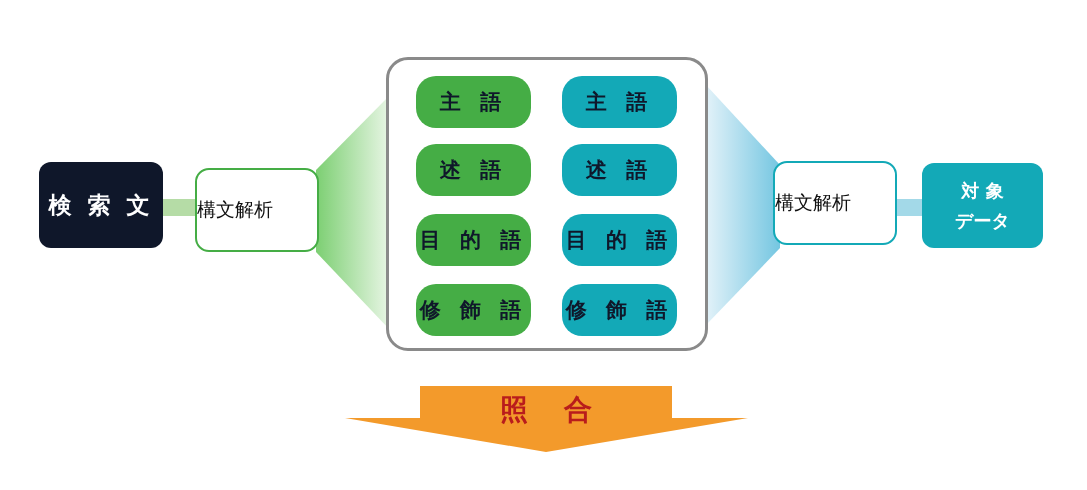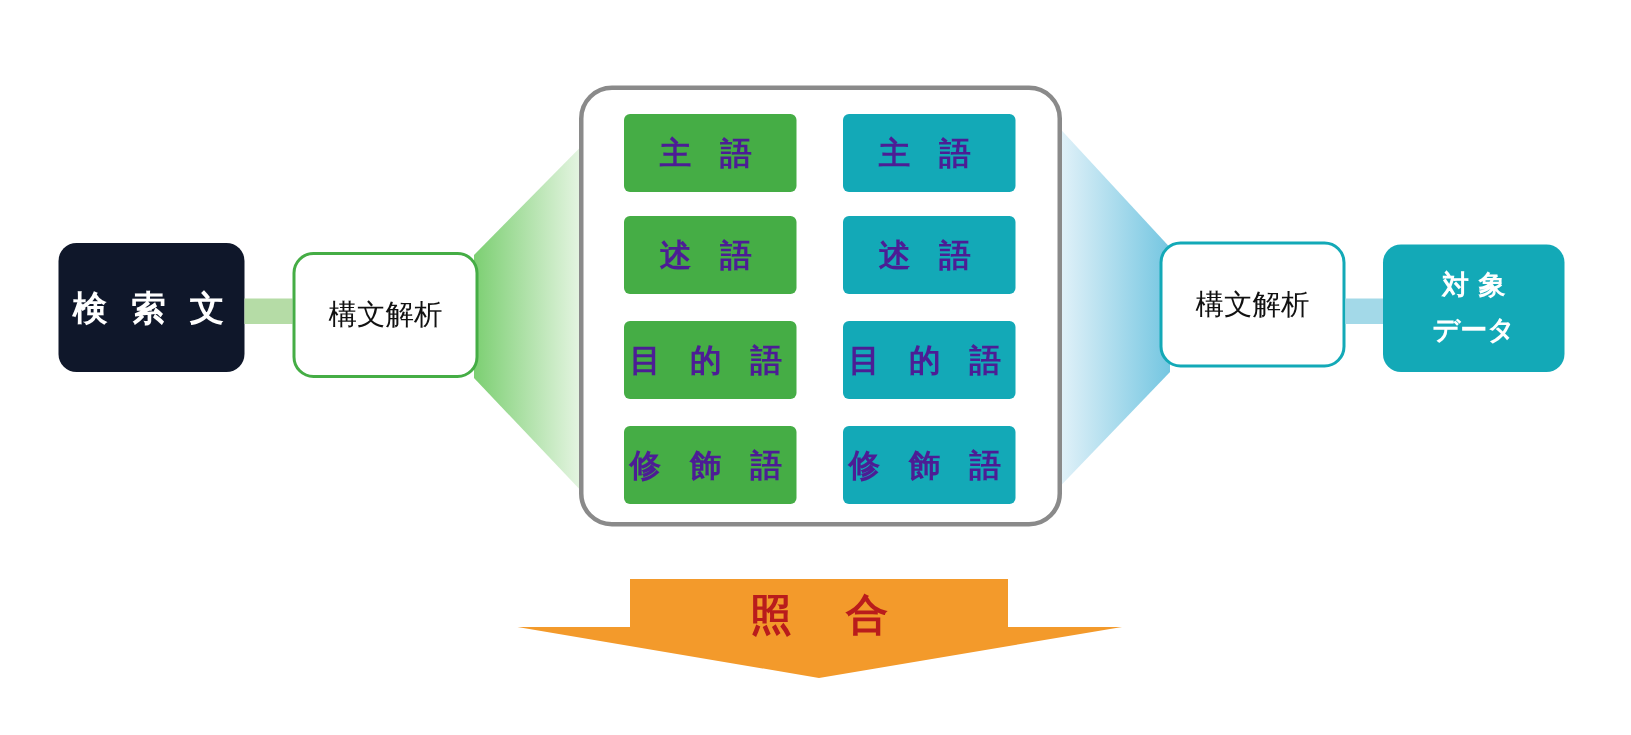--- a/index.html
+++ b/index.html
@@ -1,26 +1,26 @@
 <!DOCTYPE html>
 <html><head>
 <meta charset="utf-8">
 <style>
   html, body { margin:0; padding:0; background:#ffffff; }
   body { width:1087px; height:490px; position:relative; overflow:hidden;
          font-family:"DejaVu Sans", "Liberation Sans", sans-serif; }
   .funnel { position:absolute; left:0; top:0; }
   .box-solid { position:absolute; display:flex; align-items:center; justify-content:center;
                color:#ffffff; font-weight:bold; border-radius:12px; text-align:center; }
-  .box-outline { position:absolute; display:flex; align-items:center; justify-content:center;
+  .box-outline { position:absolute; display:flex; align-items:center; 
                  background:#ffffff; border-radius:14px; color:#111; font-size:19px; box-sizing:border-box; }
   .connector { position:absolute; }
   .panel { position:absolute; left:386px; top:57px; width:322px; height:294px; border:3px solid #8a8a8a;
            border-radius:22px; background:#ffffff; box-sizing:border-box; }
-  .pill { position:absolute; width:115px; height:52px; border-radius:4px; color:#4c1d95; font-weight:bold;
+  .pill { position:absolute; width:115px; height:52px; border-radius:20px; color:#0f172a; font-weight:bold;
           font-size:21px; display:flex; align-items:center; justify-content:center; letter-spacing:6px; }
   .pill.green { background:#45ad45; }
   .pill.teal { background:#13a9b7; }
   .arrow-label { position:absolute; left:420px; top:388px; width:252px; height:44px; display:flex;
                  align-items:center; justify-content:center; color:#b91c1c; font-weight:bold; font-size:28px; letter-spacing:36px; padding-left:36px; box-sizing:border-box; }
 </style>
 </head>
 <body>
 
 <svg class="funnel" width="1087" height="490">

